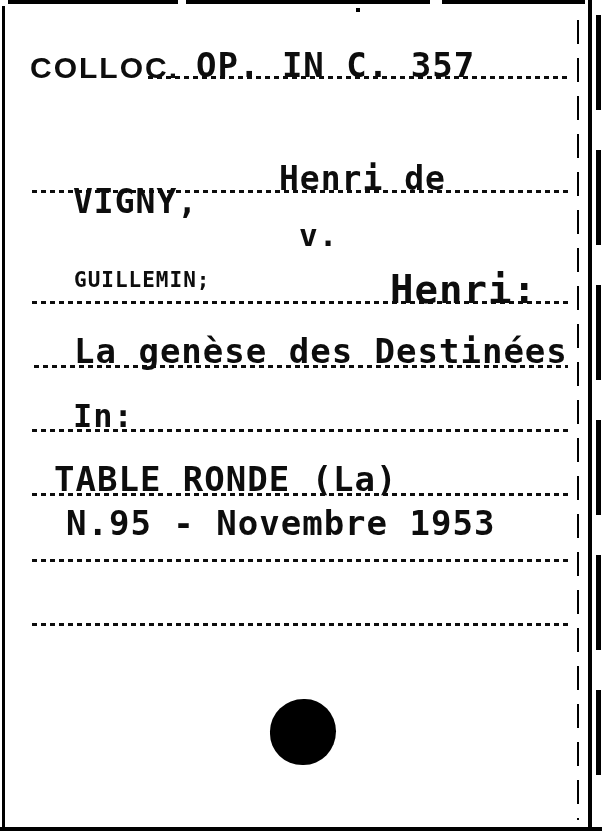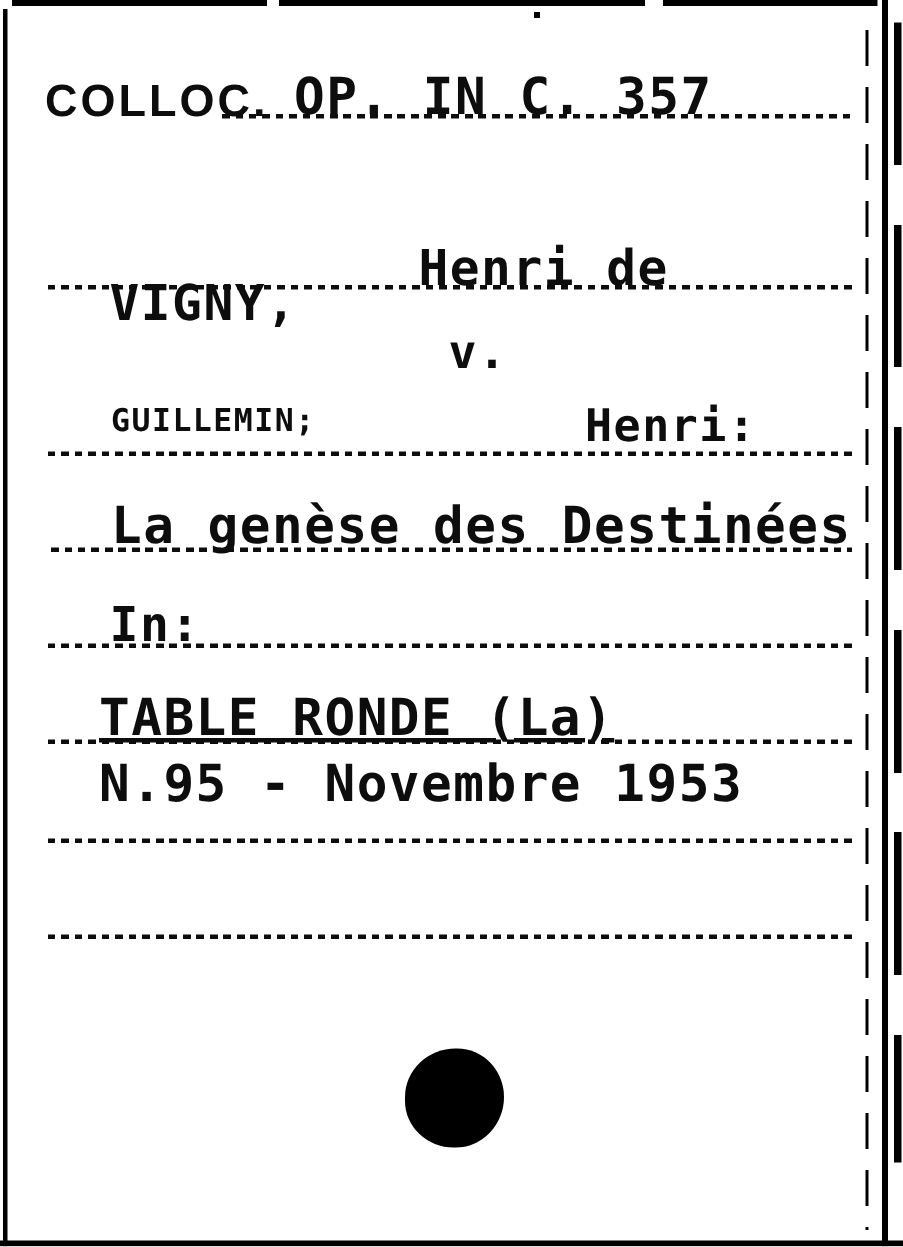--- a/index.html
+++ b/index.html
@@ -71,24 +71,24 @@
     position: absolute;
     background: #000;
   }
 
   
   .call-number   { left: 196px; top: 48px;  font-size: 34px; }
   .author-surname{ left: 73px;  top: 162px; font-size: 33px; margin-top: 23px; }
   .author-forename{ left: 279px; top: 162px; font-size: 33px; }
   .see-abbrev    { left: 299px; top: 220px; font-size: 31px; }
   .ref-surname   { left: 74px;  top: 270px; font-size: 21px; }
-  .ref-forename  { left: 390px; top: 270px; font-size: 30px; }
+  .ref-forename  { left: 390px; top: 270px; font-size: 39px; }
   .work-title    { left: 74px;  top: 334px; font-size: 34px; }
   .in-label      { left: 73px;  top: 400px; font-size: 32px; }
-  .journal-title { left: 66px;  top: 462px; font-size: 34px; text-decoration: underline; }
+  .journal-title { left: 54px;  top: 462px; font-size: 34px; }
   .issue-line    { left: 66px;  top: 506px; font-size: 34px; }
 </style>
 </head>
 <body>
 
 <div class="scan">
 
   <div class="edge" style="left:8px;   top:0;     width:170px; height:4px;"></div>
   <div class="edge" style="left:186px; top:0;     width:244px; height:4px;"></div>
   <div class="edge" style="left:442px; top:0;     width:143px; height:4px;"></div>

